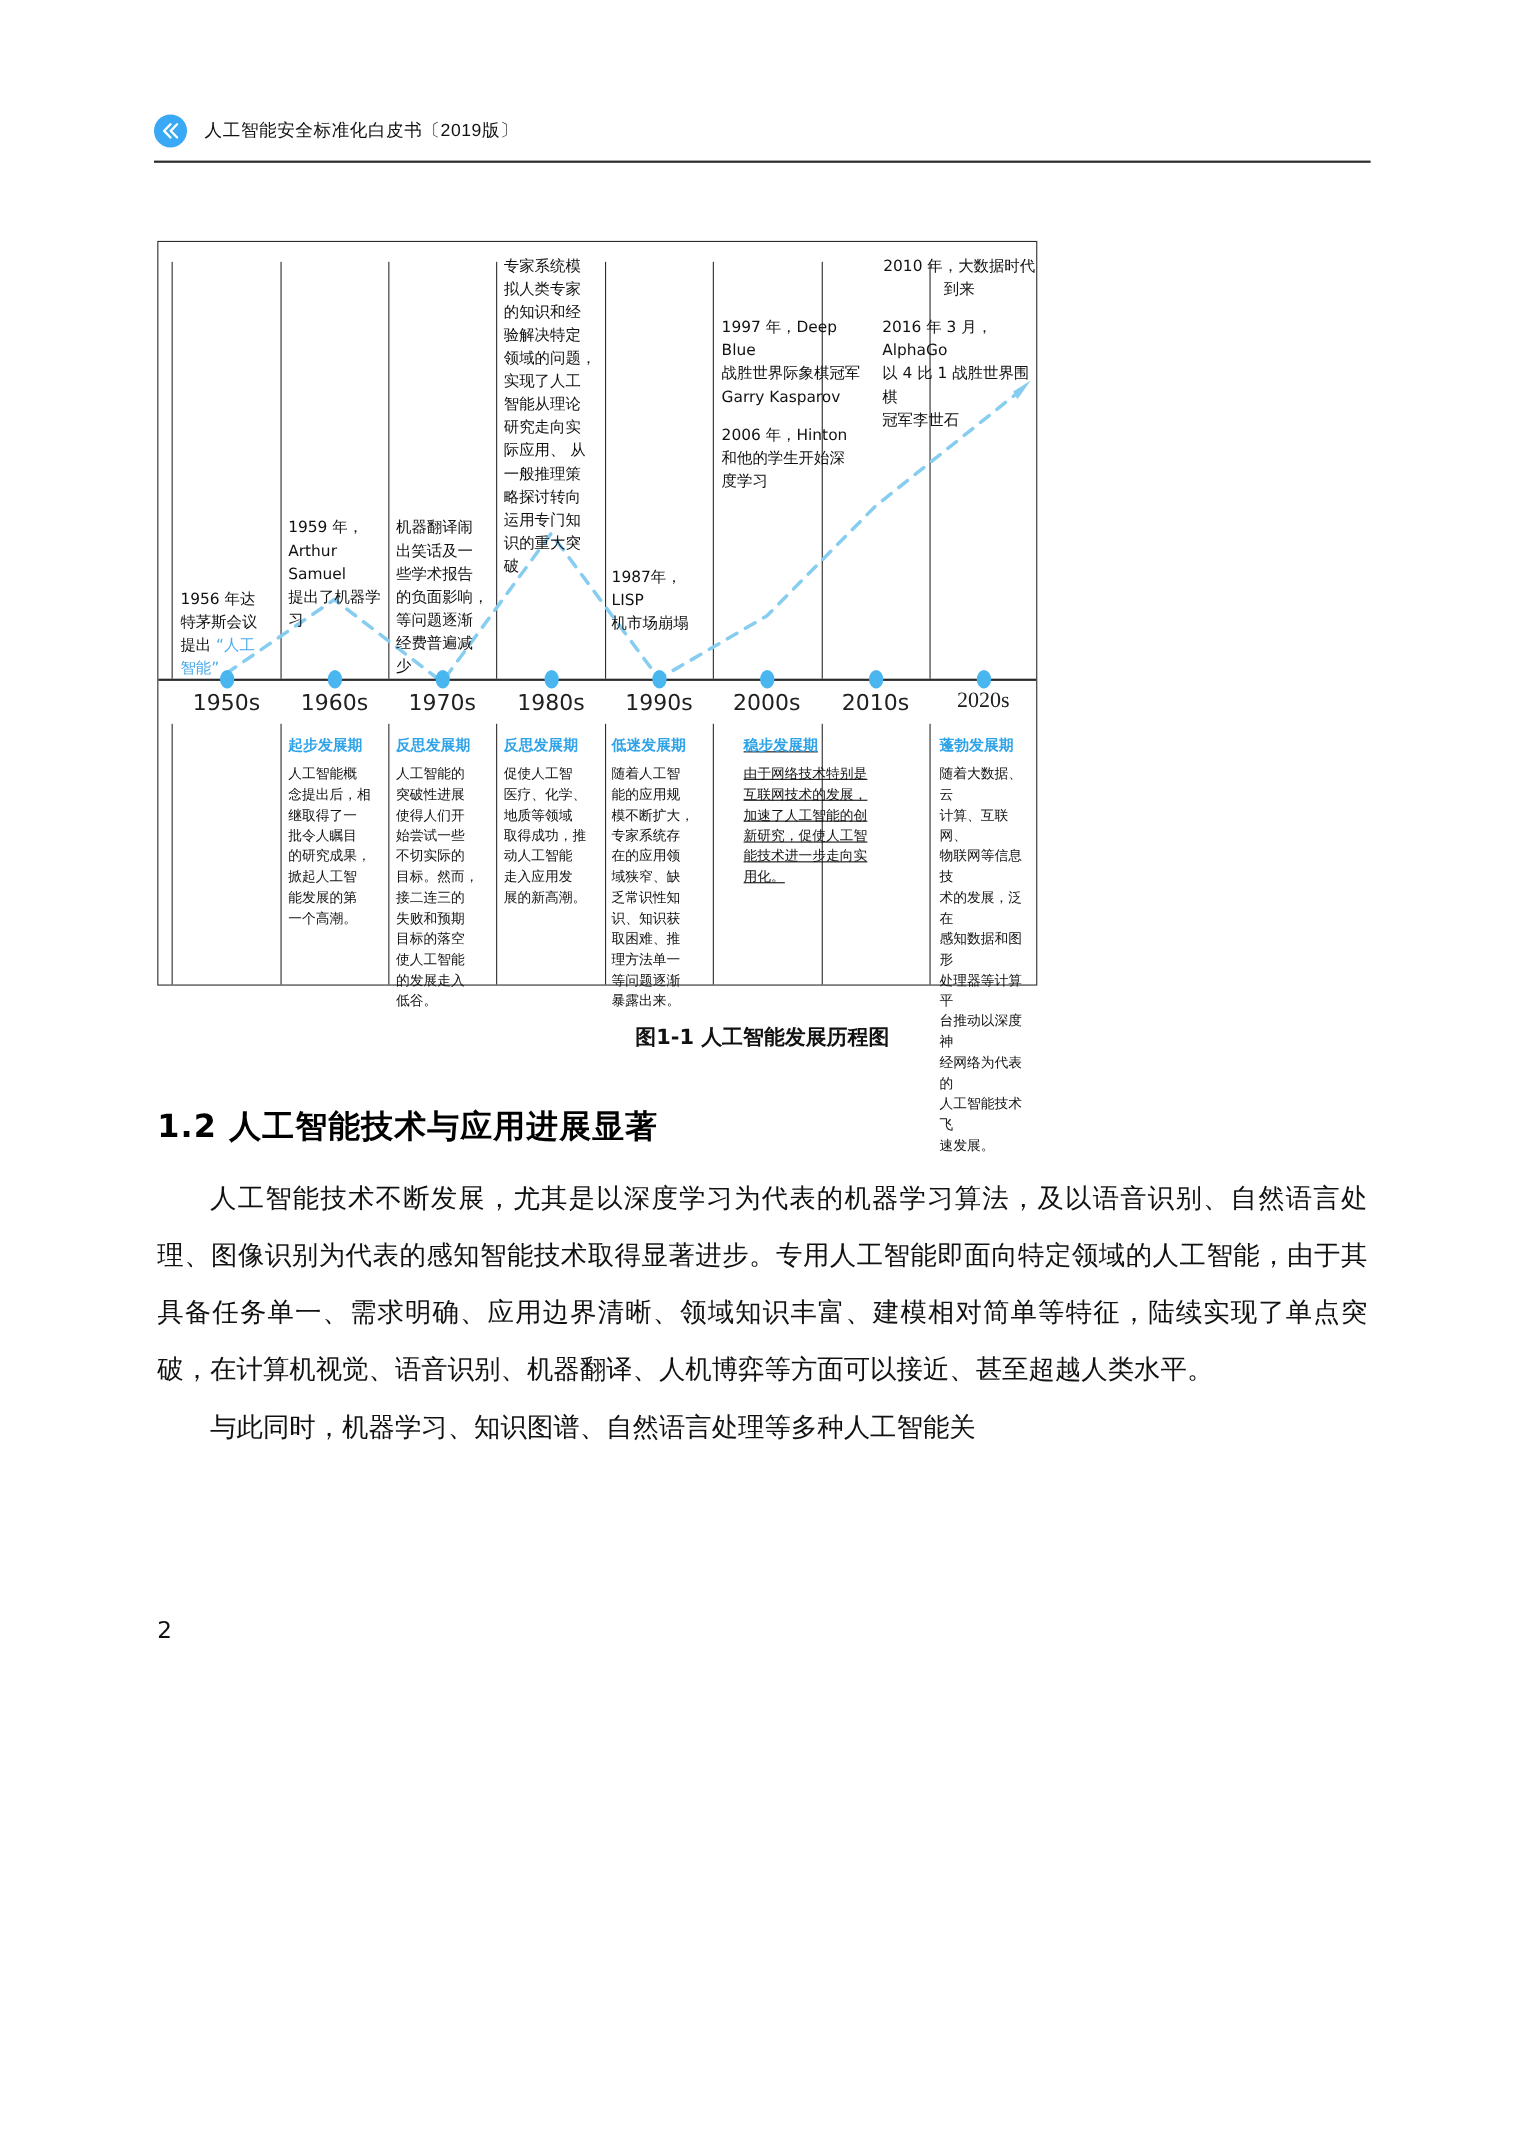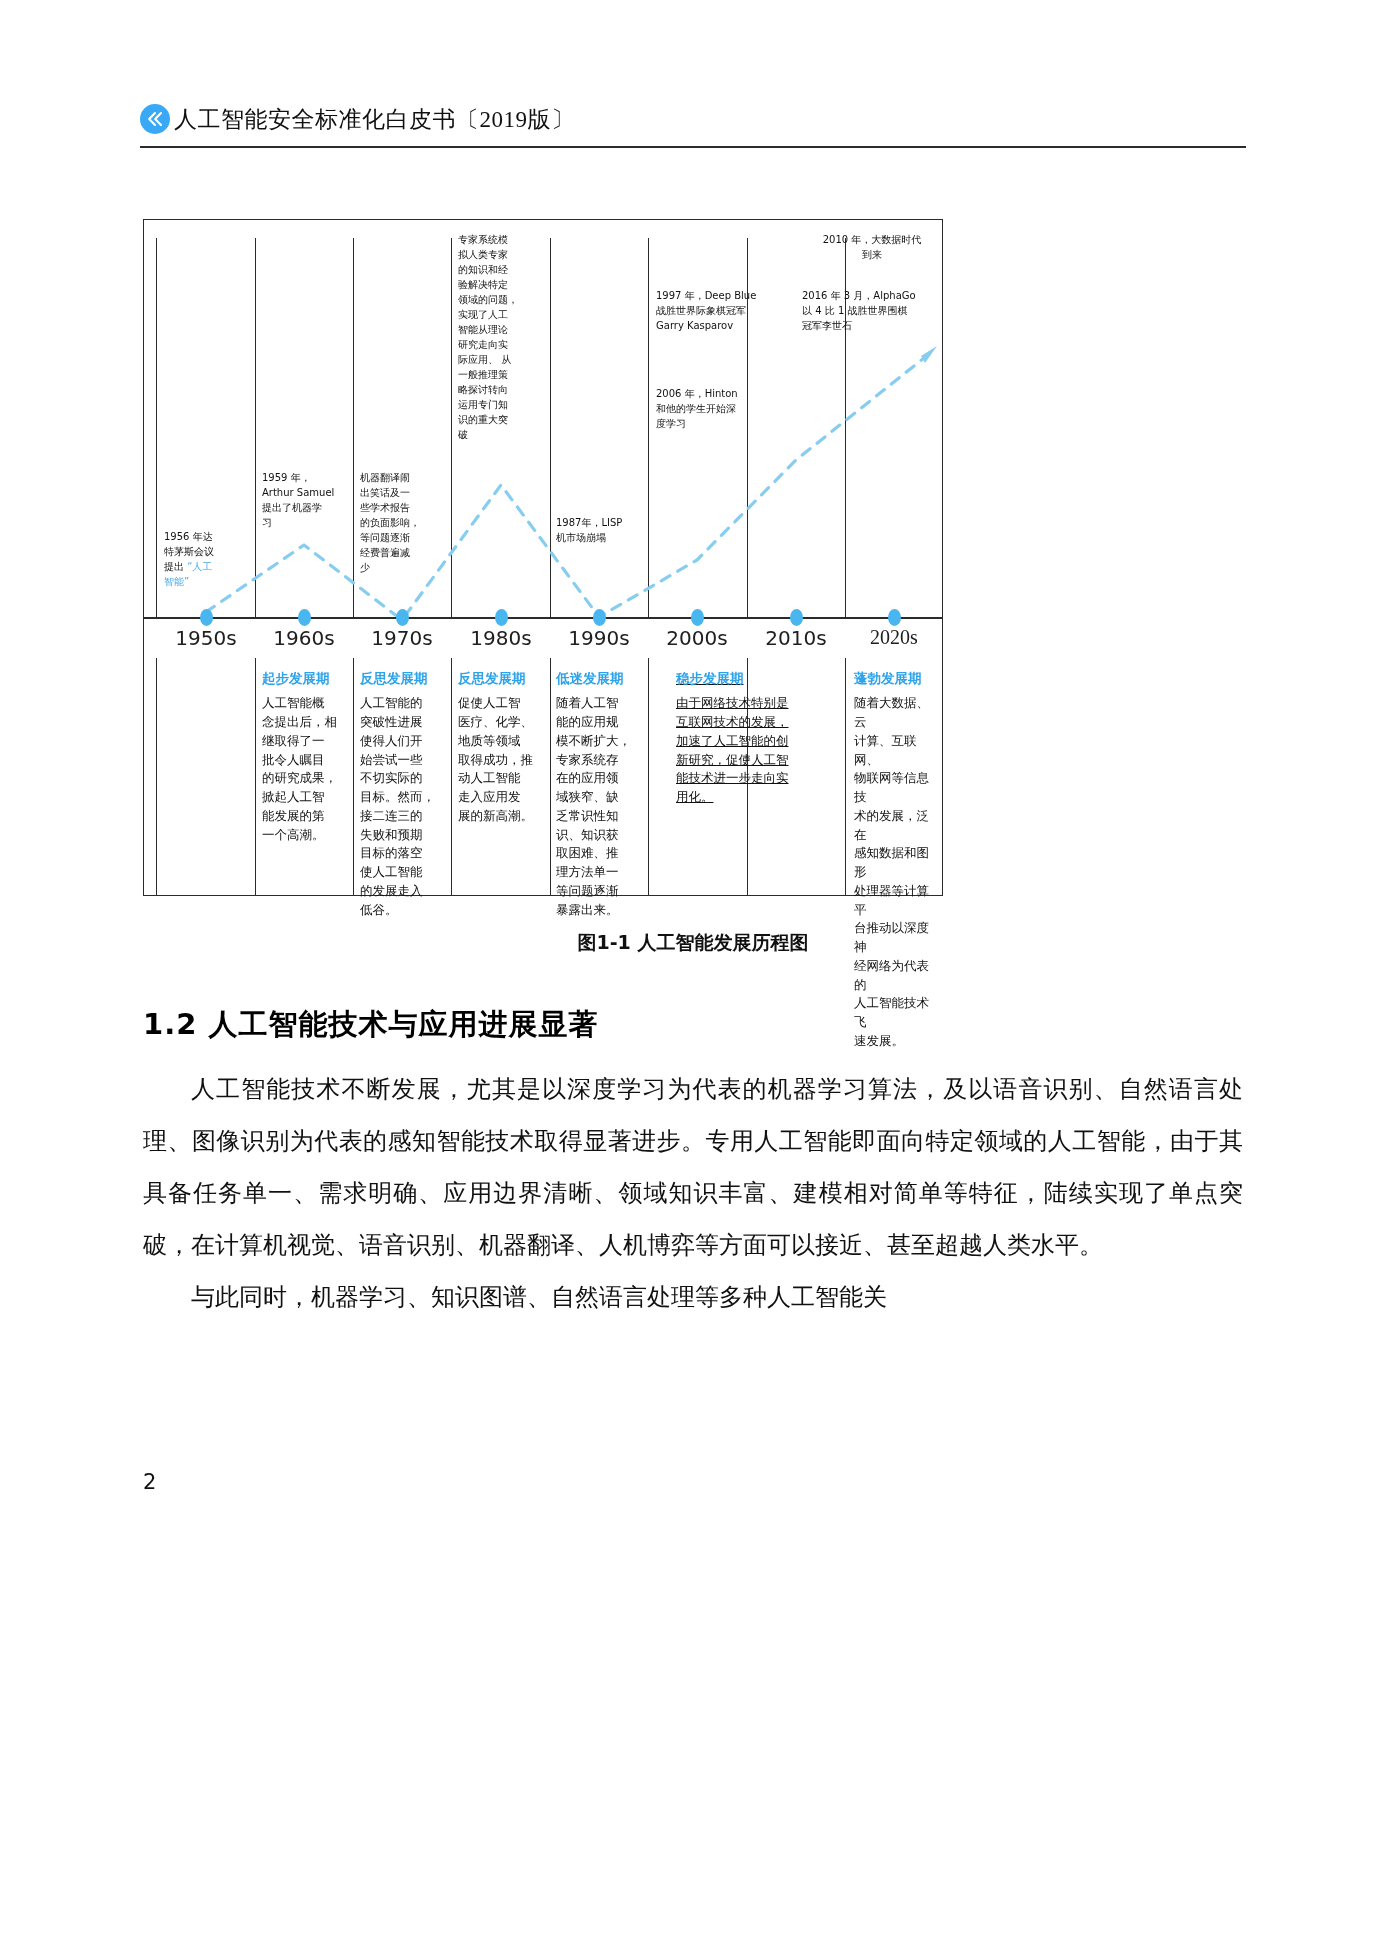--- a/index.html
+++ b/index.html
@@ -19,26 +19,26 @@
     display:flex;align-items:center;
   }
   .hdr-icon{
     width:30px;height:30px;border-radius:50%;
     background:#39a8f5;
     display:flex;align-items:center;justify-content:center;
     flex:0 0 auto;
   }
   .hdr-icon svg{display:block;}
   .hdr-title{
-    margin-left:4px;
-    font-size:23px;
+    margin-left:16px;
+    font-size:16px;
     letter-spacing:.5px;
     color:#111;
     white-space:nowrap;
-    font-family:Liberation Serif, serif;
+    font-family:Liberation Sans, sans-serif;
   }
   .hdr-rule{
     position:absolute;left:140px;top:146px;width:1106px;height:2px;background:#2b2b2b;
   }
 
   
   .figure{
     position:absolute;left:143px;top:219px;width:800px;height:677px;
     border:1.5px solid #2b2b2b;
     box-sizing:border-box;
@@ -63,21 +63,21 @@
     position:absolute;top:406px;
     font-size:20px;color:#202020;
     transform:translateX(-50%);
     white-space:nowrap;
     font-family:"DejaVu Sans","Liberation Sans",sans-serif;
   }
 
   
   .event{
     position:absolute;
-    font-size:10px;
+    font-size:14px;
     line-height:1.5;
     color:#111;
     font-family:"DejaVu Sans","Liberation Sans",sans-serif;
     white-space:pre-line;
   }
   .event .hl{color:#4aa9e8;}
 
   
   .period{
     position:absolute;top:448px;

